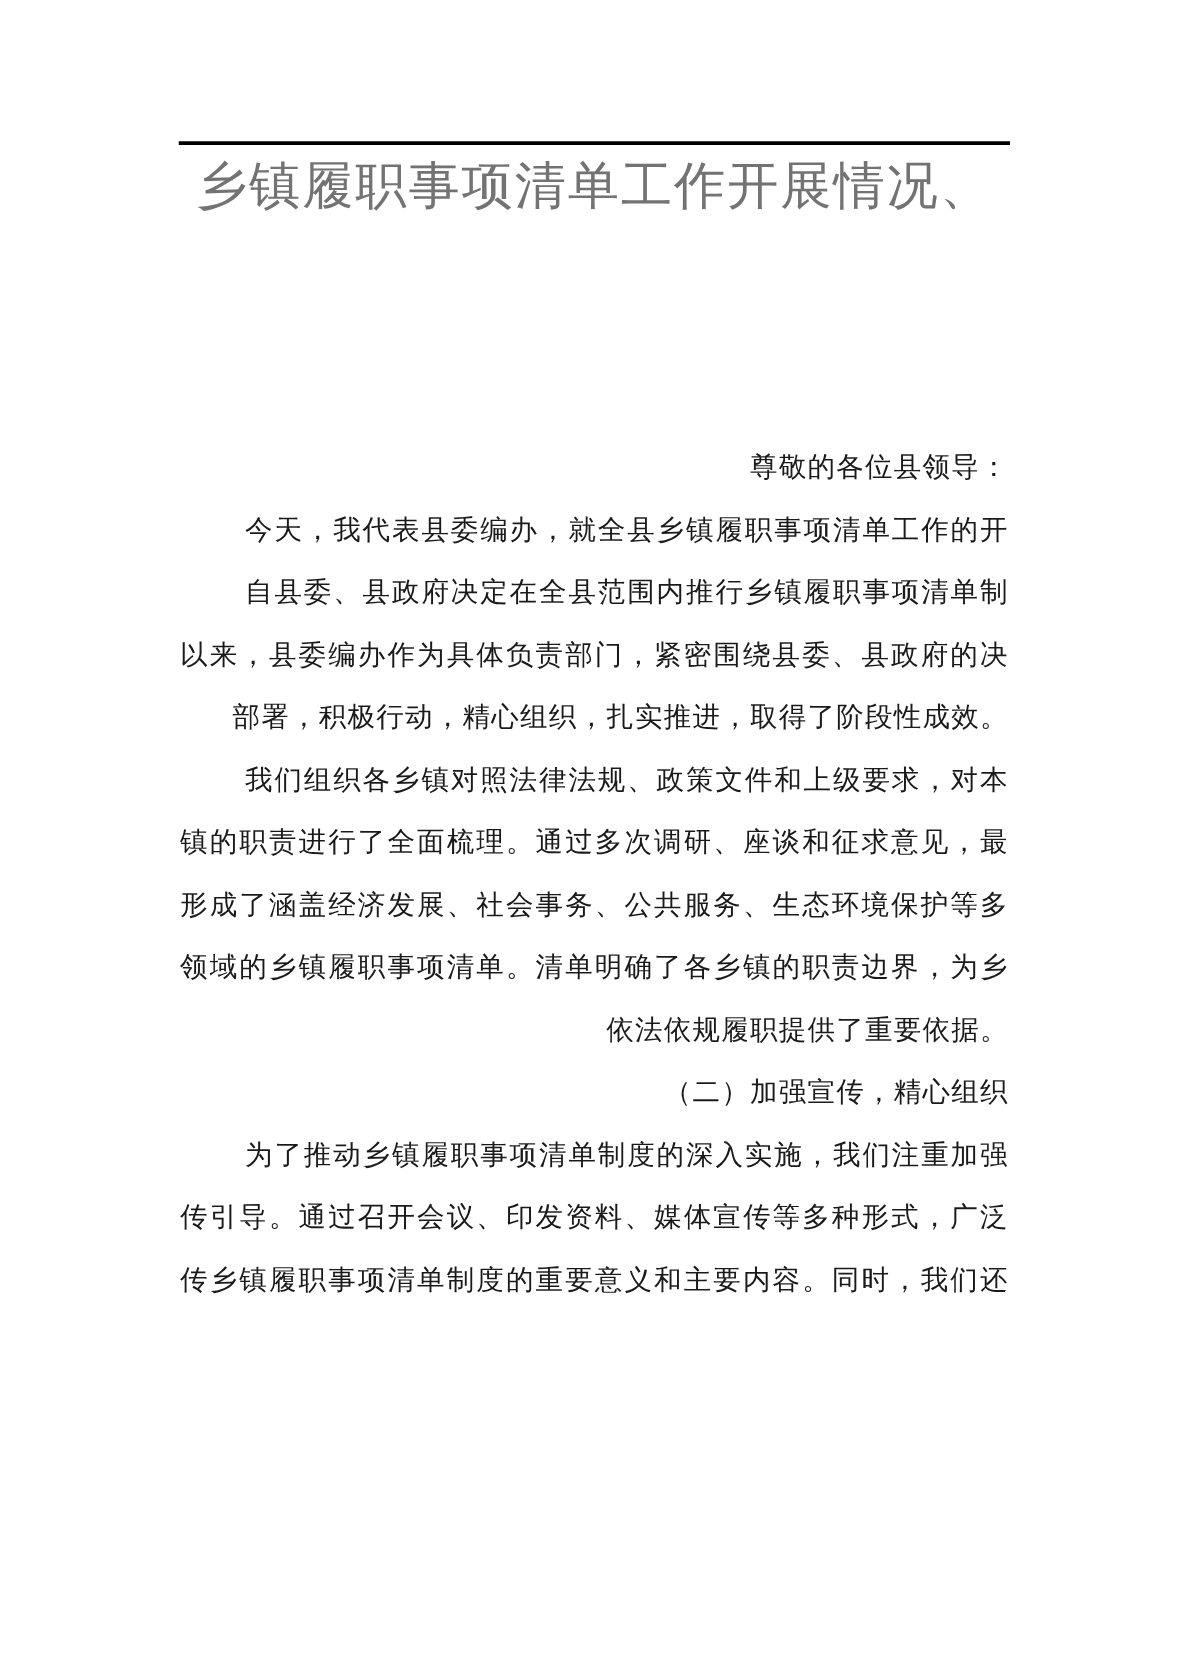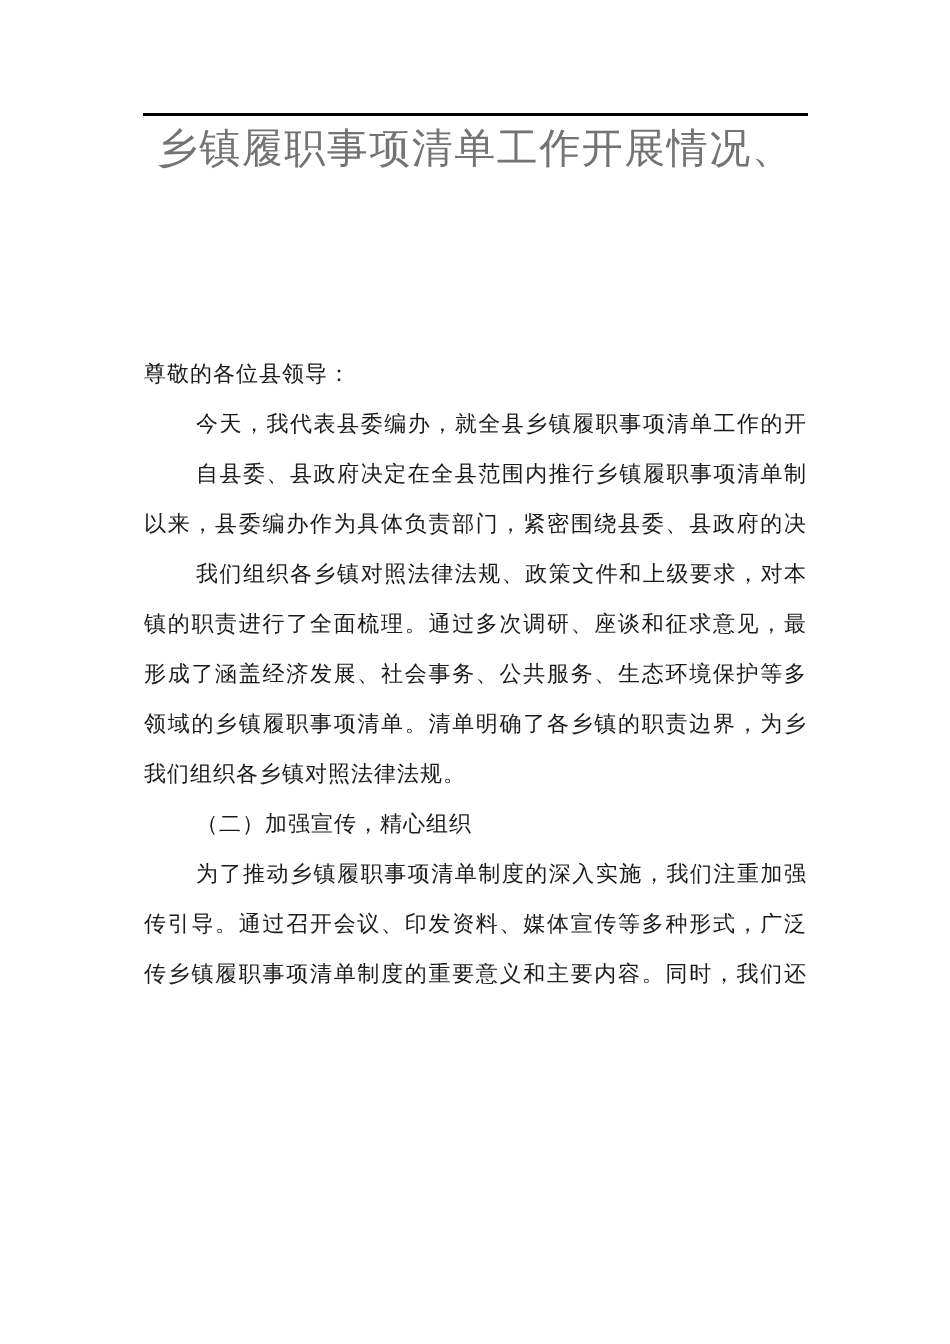--- a/index.html
+++ b/index.html
@@ -50,21 +50,21 @@
     left: 144px;
     width: 663px;
     font-size: 22px;
     letter-spacing: 1px;
     color: #1a1a1a;
   }
   .line {
     height: 50px;
     line-height: 50px;
     overflow: hidden;
-    text-align: left;
+    text-align: right;
   }
   .line.j {
     text-align: justify;
     text-align-last: justify;
   }
   .line.in {
     padding-left: 52px;
   }
 </style>
 </head>
@@ -76,24 +76,25 @@
 
   <div class="doc-title">
     <div class="t-line">乡镇履职事项清单工作开展情况、存在的</div>
   </div>
 
   <div class="doc-body">
     <div class="line">尊敬的各位县领导：</div>
     <div class="line in j">今天，我代表县委编办，就全县乡镇履职事项清单工作的开展</div>
     <div class="line in j">自县委、县政府决定在全县范围内推行乡镇履职事项清单制度</div>
     <div class="line j">以来，县委编办作为具体负责部门，紧密围绕县委、县政府的决策</div>
+    <div class="line">部署，积极行动，精心组织，扎实推进，取得了阶段性成效。</div>
     <div class="line in j">我们组织各乡镇对照法律法规、政策文件和上级要求，对本乡</div>
     <div class="line j">镇的职责进行了全面梳理。通过多次调研、座谈和征求意见，最终</div>
     <div class="line j">形成了涵盖经济发展、社会事务、公共服务、生态环境保护等多个</div>
     <div class="line j">领域的乡镇履职事项清单。清单明确了各乡镇的职责边界，为乡镇</div>
-    <div class="line">我们组织各乡镇对照法律法规。</div>
+    <div class="line">依法依规履职提供了重要依据。</div>
     <div class="line in">（二）加强宣传，精心组织</div>
     <div class="line in j">为了推动乡镇履职事项清单制度的深入实施，我们注重加强宣</div>
     <div class="line j">传引导。通过召开会议、印发资料、媒体宣传等多种形式，广泛宣</div>
     <div class="line j">传乡镇履职事项清单制度的重要意义和主要内容。同时，我们还组</div>
   </div>
 
 </div>
 
 </body></html>

